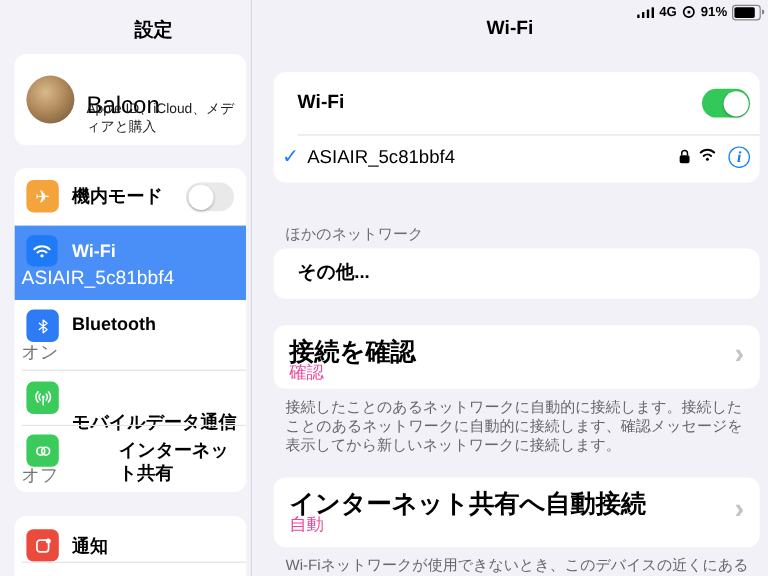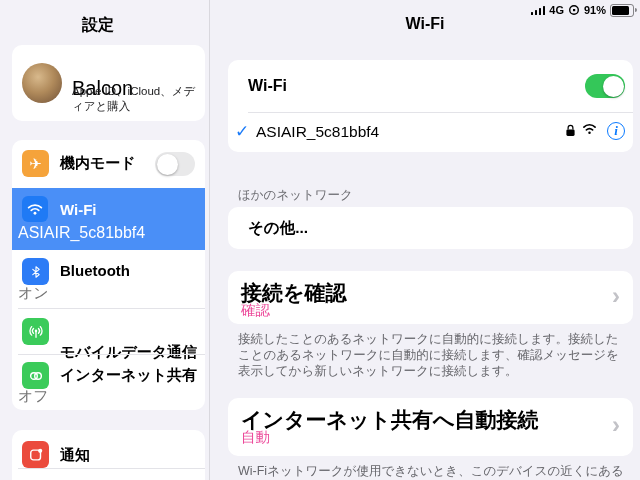--- a/index.html
+++ b/index.html
@@ -13,21 +13,21 @@
   .sb-date{left:45px;top:4px;font-size:11px;font-weight:600;}
   .sb-right{right:6px;top:3px;display:flex;align-items:center;gap:4px;height:14px;}
   .sig{display:flex;align-items:flex-end;gap:1.5px;height:10px;}
   .sig i{display:block;width:2.5px;background:#000;border-radius:0.5px;}
   .sb-txt{font-size:11px;font-weight:600;}
   .batt{position:relative;width:22px;height:11px;border:1px solid rgba(0,0,0,.45);border-radius:3px;}
   .batt .fill{position:absolute;left:1px;top:1px;bottom:1px;width:17px;background:#000;border-radius:1.5px;}
   .batt .tip{position:absolute;right:-3.5px;top:3px;width:2px;height:4px;background:rgba(0,0,0,.45);border-radius:0 2px 2px 0;}
   
   .sidebar{left:0;top:0;width:210px;height:480px;background:#F3F2F8;border-right:1px solid #D9D8DE;box-sizing:border-box;}
-  .nav-title{left:0;top:15px;width:196px;text-align:center;font-size:16px;font-weight:700;}
+  .nav-title{left:0;top:15px;width:196px;text-align:center;font-size:16px;font-weight:700;padding-left:30px;}
   .card{background:#fff;border-radius:10px;}
   .profile-card{left:12px;top:45px;width:193px;height:76px;}
   .avatar{left:10px;top:18px;width:40px;height:40px;border-radius:50%;
           background:radial-gradient(circle at 40% 35%, #D8B98C 0%, #B08A5B 45%, #6E4F36 100%);}
   .p-name{left:60px;top:32px;font-size:20px;font-weight:400;}
   .p-sub{left:60px;top:39px;width:126px;font-size:11.5px;line-height:15px;color:#1C1C1E;}
   .group{left:12px;top:140px;width:193px;height:270px;overflow:hidden;}
   .row{position:absolute;left:0;width:193px;}
   .tile{position:absolute;left:10px;width:27px;height:27px;border-radius:6px;
         display:flex;align-items:center;justify-content:center;}
@@ -152,21 +152,21 @@
     </div>
     <div class="hline" style="top:214px;left:6px;right:0;"></div>
 
     <div class="row" style="top:215px;height:55px;">
       <span class="tile" style="top:7px;background:#3BCB5A;">
         <svg width="18" height="18" viewBox="0 0 24 24" fill="none" stroke="#fff" stroke-width="1.9">
           <circle cx="9.3" cy="12" r="4.4"></circle>
             <circle cx="14.7" cy="12" r="4.4"></circle>
         </svg>
       </span>
-      <span class="row-label" style="top:11px;">インターネット共有</span>
+      <span class="row-label" style="top:11px;margin-left:39px;">インターネット共有</span>
       <span class="row-value" style="top:32px;">オフ</span>
     </div>
   </div>
 
   <div class="abs card notif-card">
     <div class="row" style="top:0;height:48px;">
       <span class="tile" style="top:11px;background:#EB4B3D;">
         <svg width="18" height="18" viewBox="0 0 24 24" fill="none">
           <rect x="5" y="5.5" width="13" height="13" rx="3.5" stroke="#fff" stroke-width="1.9"></rect>
           <circle cx="17.6" cy="6.4" r="2.8" fill="#fff"></circle>

